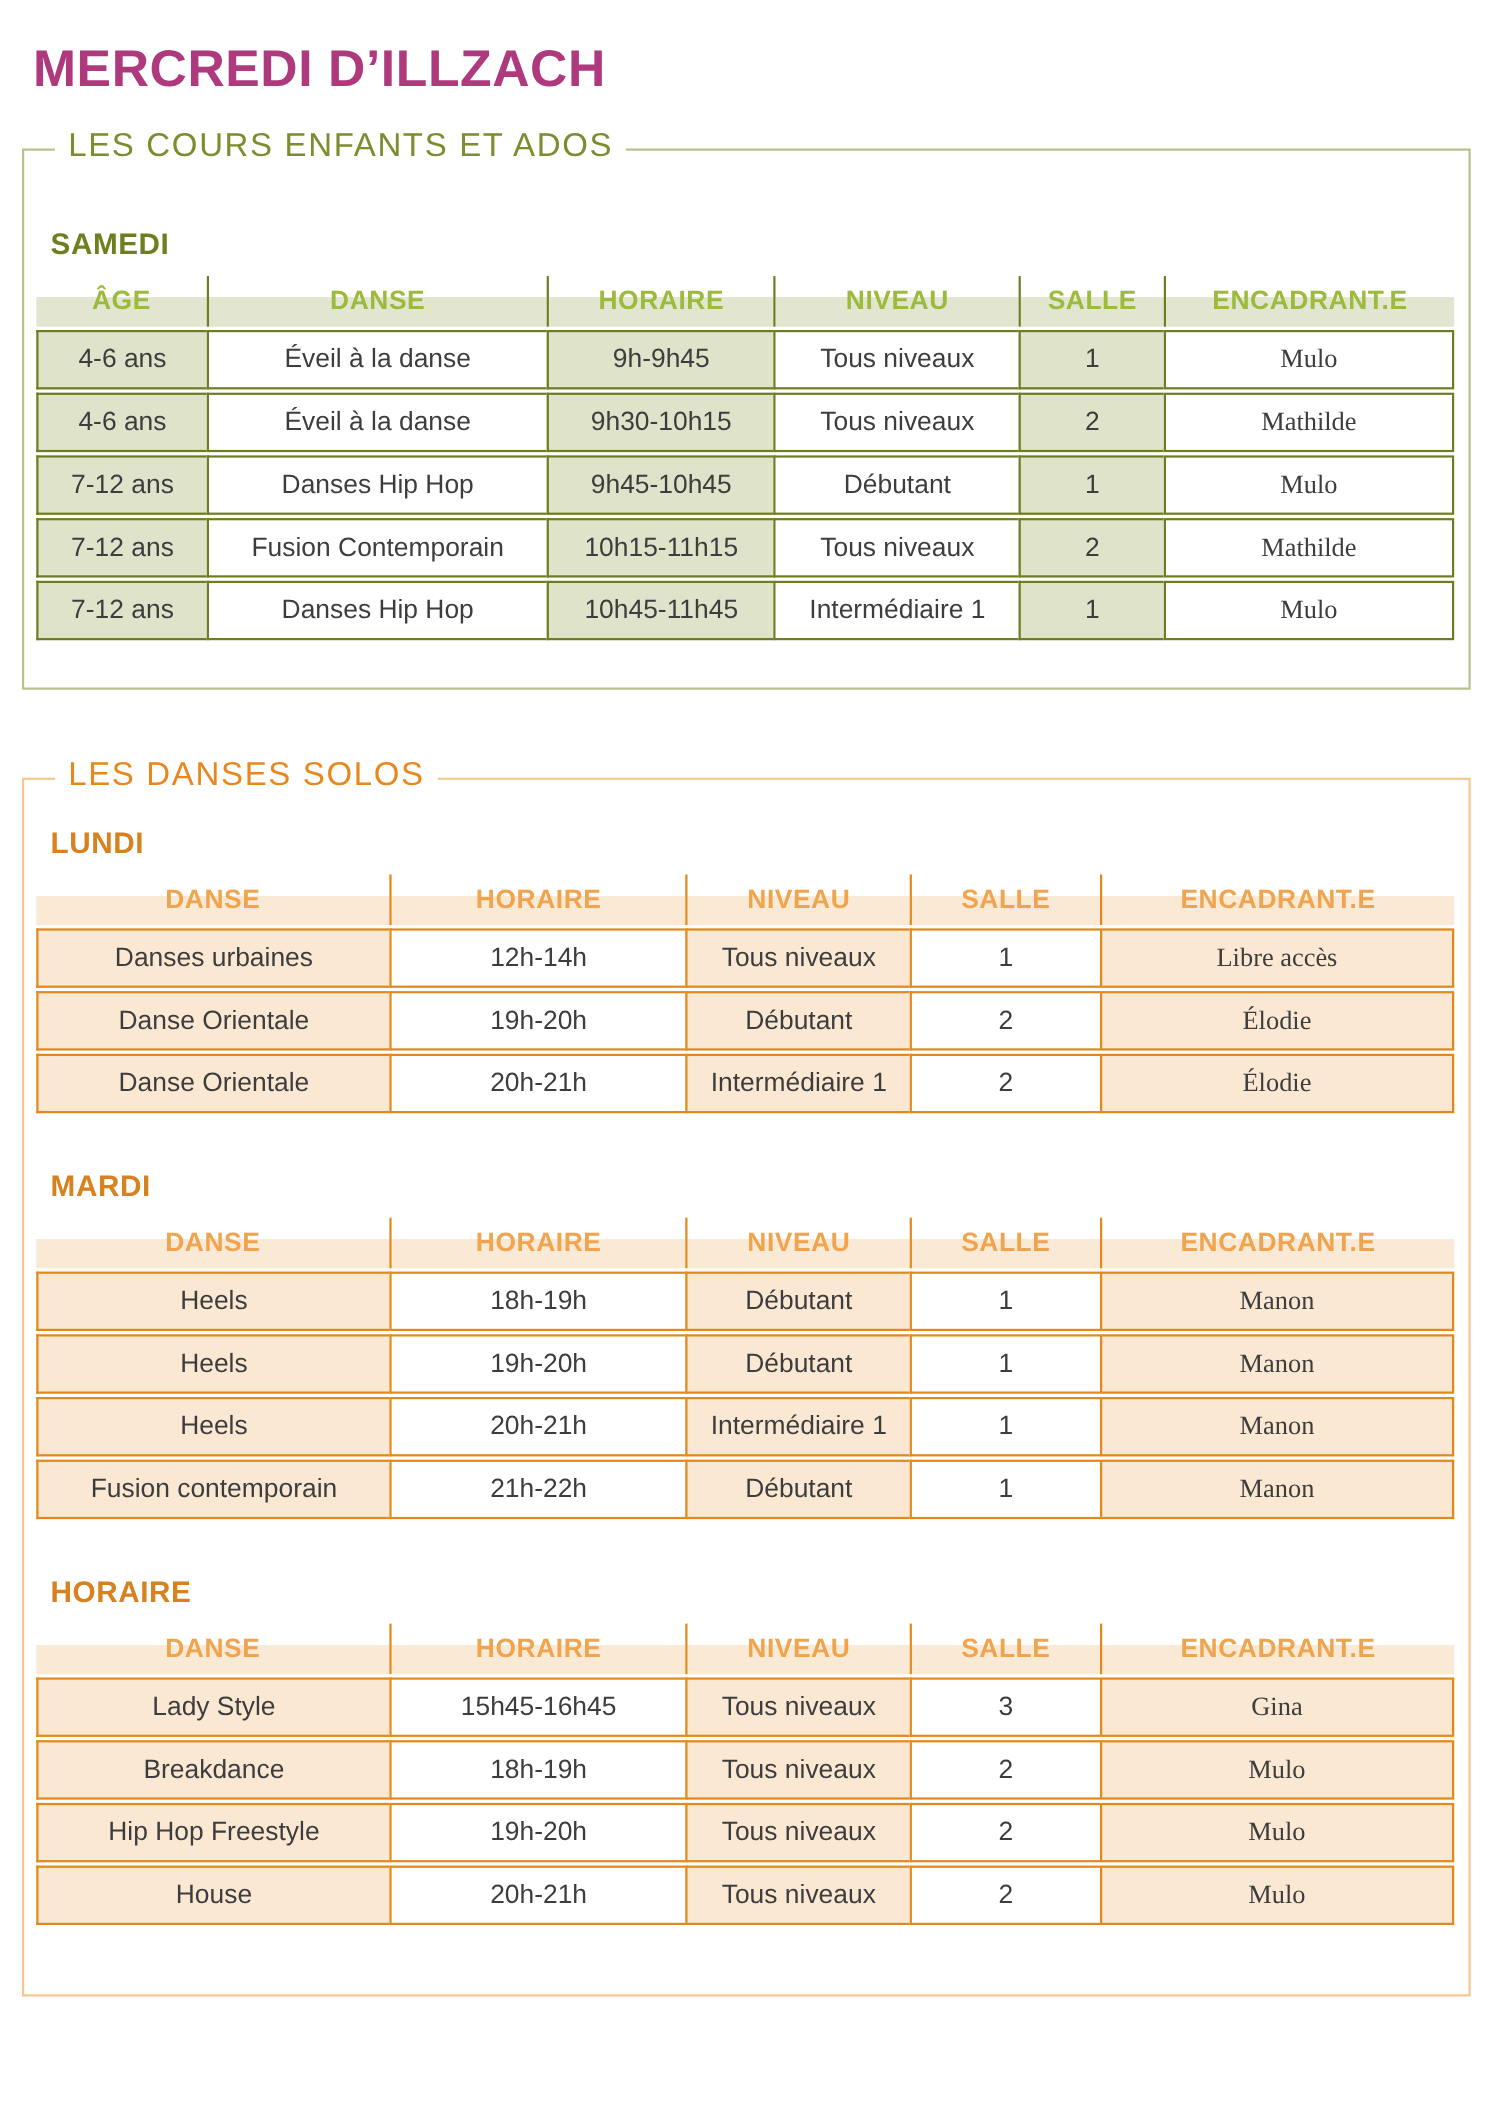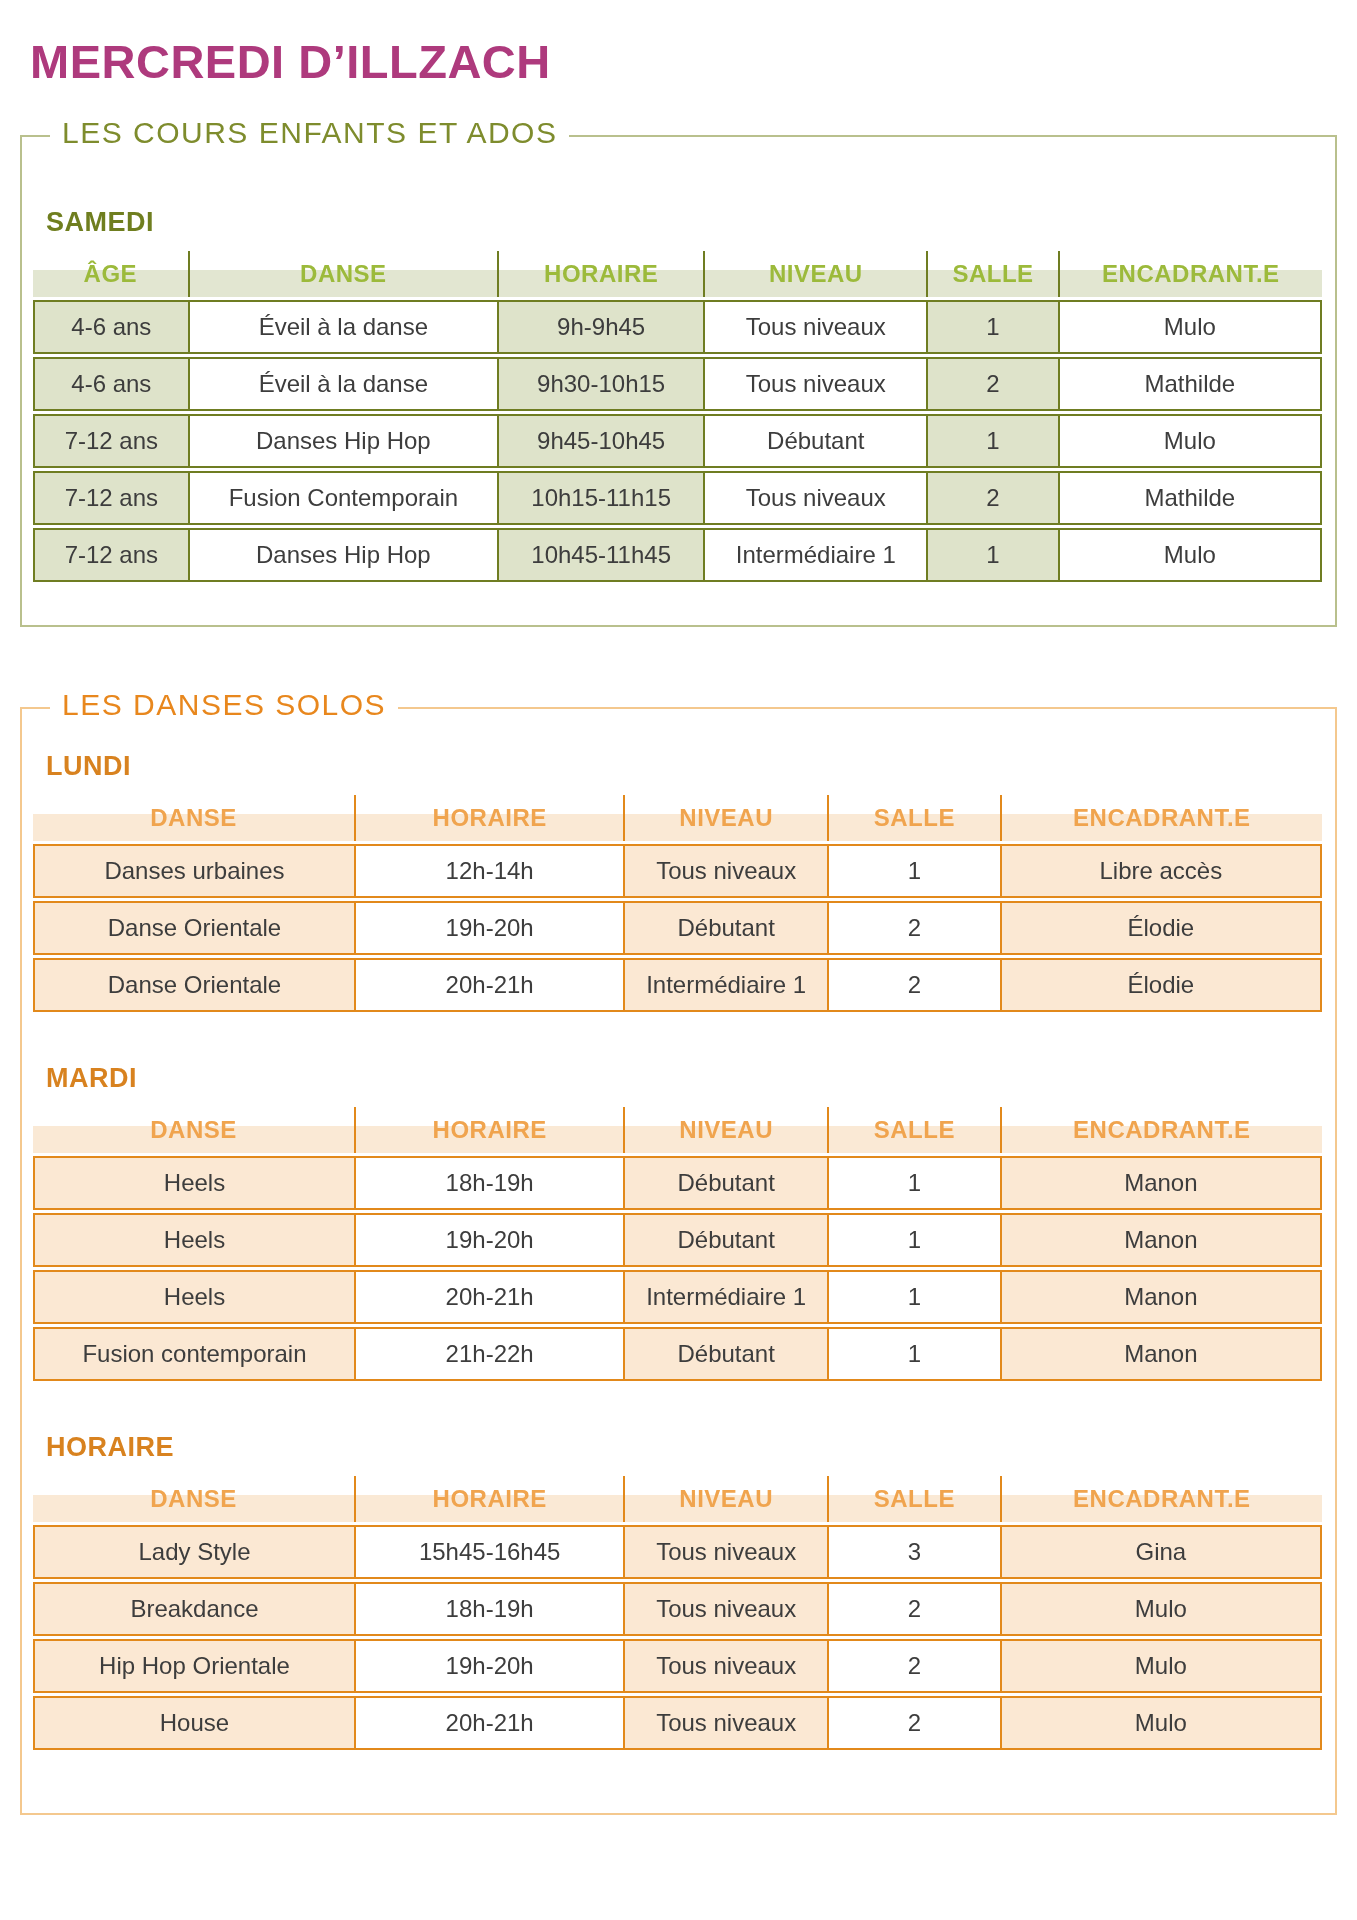--- a/index.html
+++ b/index.html
@@ -41,21 +41,21 @@
     background:linear-gradient(to bottom, transparent 42%, var(--green-band,#e2e6d1) 42%);}
   .green-tbl th + th{border-left:2px solid var(--green-border,#6f7d22);}
   .orange-tbl th{color:var(--orange-head,#f0a44e);
     background:linear-gradient(to bottom, transparent 42%, var(--orange-band,#fae9d5) 42%);}
   .orange-tbl th + th{border-left:2px solid var(--orange-border,#e2891b);}
 
   .tbl td{
     height:50px;font-size:24px;text-align:center;vertical-align:middle;color:var(--ink,#3d3d3d);
     border-style:solid;border-width:2px 0 2px 2px;background:#fff;padding:0 2px;overflow:hidden;white-space:nowrap;
   }
-  .tbl td:last-child{border-right-width:2px;}
+  .tbl td:last-child{border-right-width:2px;font-family:Liberation Serif, serif;}
   .green-tbl td{border-color:var(--green-border,#6f7d22);}
   .green-tbl td:nth-child(odd){background:var(--green-tint,#dee3ca);}
   .orange-tbl td{border-color:var(--orange-border,#e2891b);}
   .orange-tbl td:nth-child(odd){background:var(--orange-tint,#fbe8d3);}
 </style>
 </head>
 <body>
 
 <div>
 
@@ -259,21 +259,21 @@
               <td>Gina</td>
             </tr>
             <tr>
               <td>Breakdance</td>
               <td>18h-19h</td>
               <td>Tous niveaux</td>
               <td>2</td>
               <td>Mulo</td>
             </tr>
             <tr>
-              <td>Hip Hop Orientale</td>
+              <td>Hip Hop Freestyle</td>
               <td>19h-20h</td>
               <td>Tous niveaux</td>
               <td>2</td>
               <td>Mulo</td>
             </tr>
             <tr>
               <td>House</td>
               <td>20h-21h</td>
               <td>Tous niveaux</td>
               <td>2</td>

